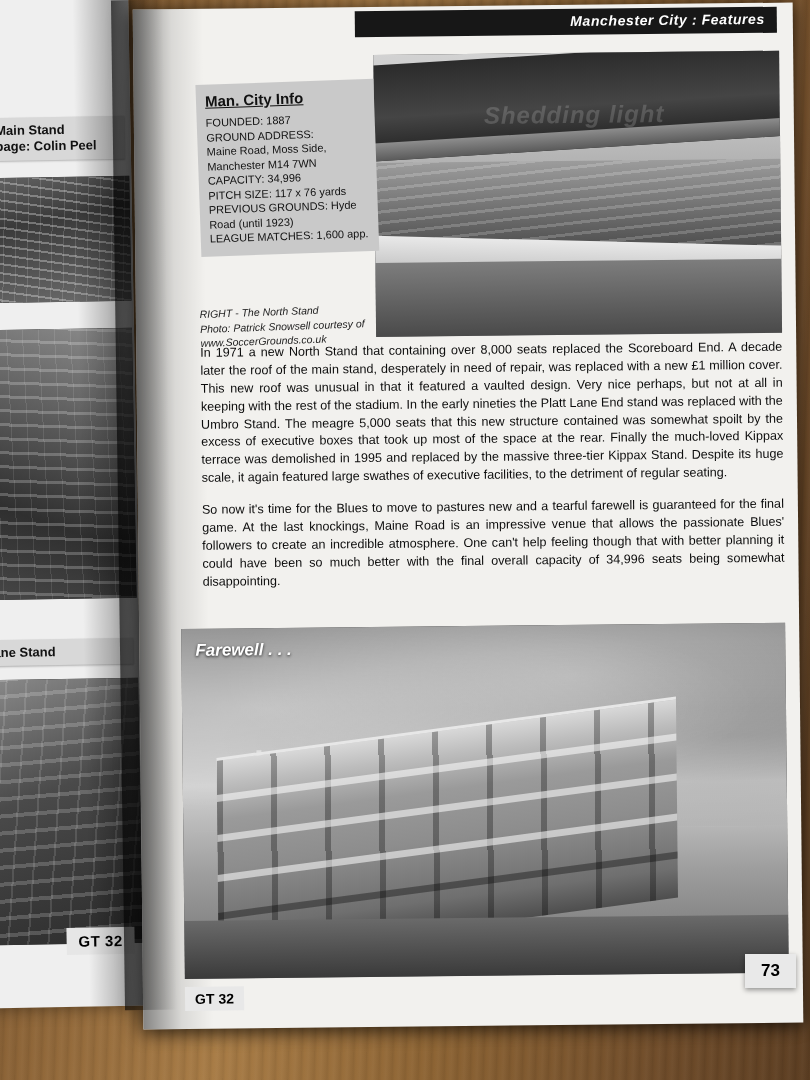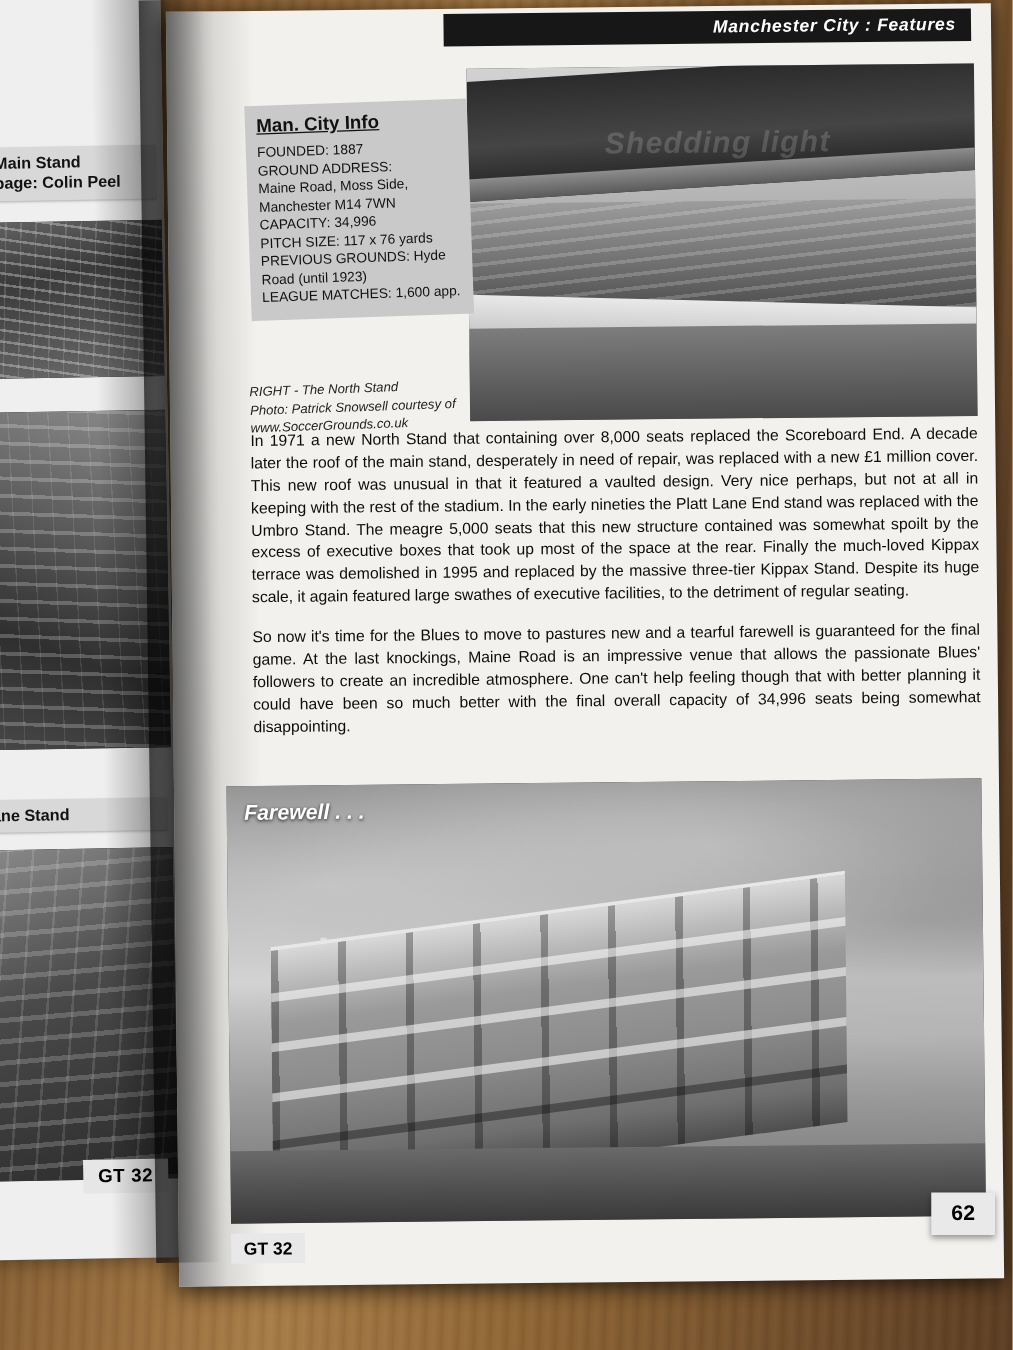--- a/index.html
+++ b/index.html
@@ -323,14 +323,14 @@
           <div class="band b4"></div>
         </div>
         <div class="pb-ground"></div>
         <div class="pb-label">Farewell . . .</div>
       </div>
 
       <div class="rp-folio">GT 32</div>
     </div>
   </div>
 
-  <div class="pagenum">62</div>
+  <div class="pagenum">73</div>
 </div>
 
 </body></html>

